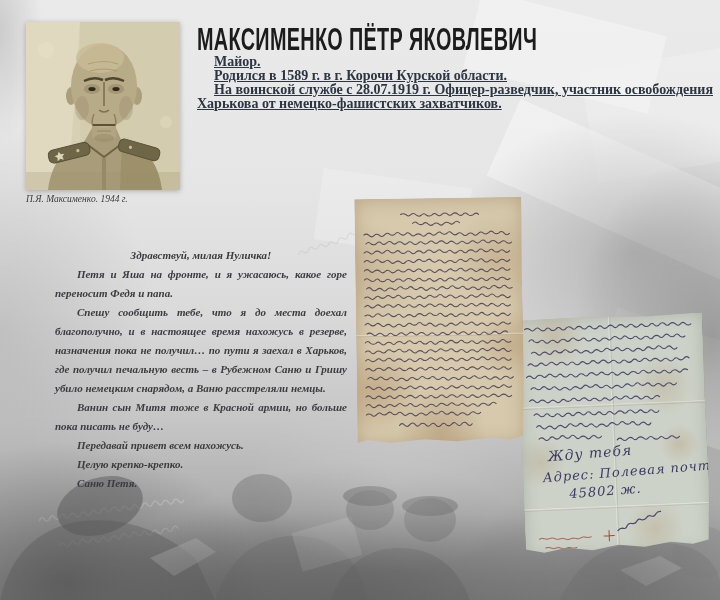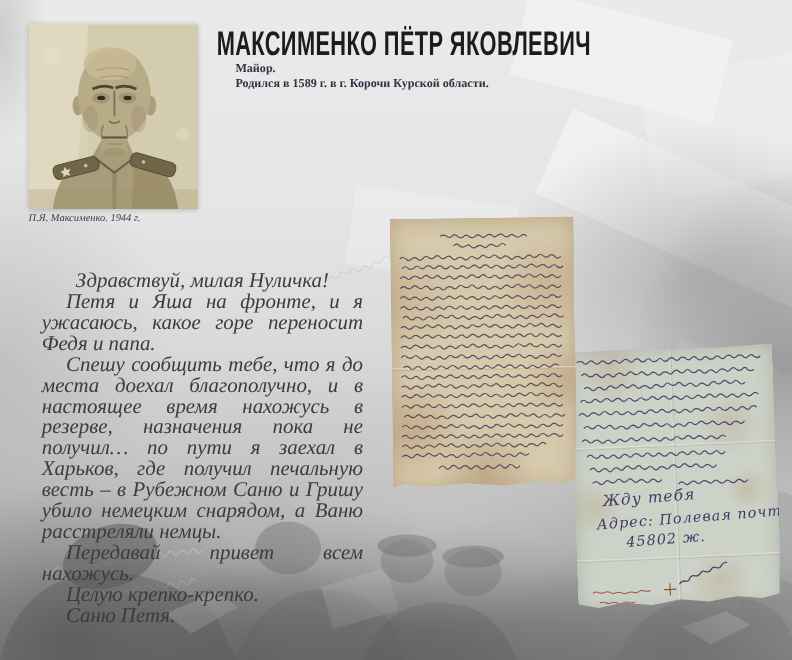--- a/index.html
+++ b/index.html
@@ -31,25 +31,25 @@
   .photo{position:absolute;left:26px;top:22px;width:154px;height:168px;margin:0;z-index:5;
     box-shadow:0 1px 5px rgba(0,0,0,.25);}
   .photo svg{display:block;}
   .photo-caption{position:absolute;left:26px;top:194px;width:154px;z-index:5;
     font-style:italic;font-size:9.5px;color:#3d3d3d;}
   
   .title{position:absolute;left:197px;top:24px;margin:0;z-index:5;
     font-family:"Liberation Sans",sans-serif;font-weight:bold;font-size:31px;line-height:1;
     color:#1c1c1c;letter-spacing:.5px;transform:scaleX(.64);transform-origin:0 0;white-space:nowrap;}
   .bio{position:absolute;left:197px;top:55px;width:516px;z-index:5;
-    font-size:11px;line-height:14px;font-weight:bold;color:#2c3542;text-align:justify;}
+    font-size:14px;line-height:14px;font-weight:bold;color:#2c3542;text-align:justify;text-decoration:underline;}
   .bio p{margin:0;text-indent:17px;}
   
-  .transcript{position:absolute;left:38px;top:246px;width:292px;z-index:5;
-    font-style:italic;font-weight:normal;font-size:19px;line-height:19px;color:#3b3b41;text-align:justify;}
+  .transcript{position:absolute;left:55px;top:246px;width:292px;z-index:5;
+    font-style:italic;font-weight:bold;font-size:11px;line-height:19px;color:#3b3b41;text-align:justify;}
   .transcript p{margin:0;text-indent:22px;}
   .transcript .greeting{text-align:center;text-indent:0;}
   
   .letter{position:absolute;box-shadow:2px 3px 8px rgba(40,40,40,.35);}
   .letter .stains{position:absolute;inset:0;pointer-events:none;}
   .letter svg{position:absolute;left:0;top:0;}
   .letter1{left:356px;top:198px;width:167px;height:246px;background:#d6c9ac;z-index:7;
     transform:rotate(-.8deg);
     clip-path:polygon(0% 0%,100% 0%,99.4% 30%,100% 60%,99% 97%,92% 98.5%,80% 97.6%,60% 99%,40% 98%,20% 99.2%,6% 98%,0% 99%);
     box-shadow:2px 3px 8px rgba(40,40,40,.35),inset 0 0 18px rgba(120,85,45,.32);}
@@ -159,26 +159,28 @@
       <circle cx="140" cy="100" r="6" fill="#e8e2ca" opacity=".35"></circle>
       <rect y="150" width="154" height="18" fill="#9b8f6c" opacity=".25"></rect>
     </svg>
   </figure>
   <div class="photo-caption">П.Я. Максименко. 1944 г.</div>
 
   <h1 class="title">МАКСИМЕНКО ПЁТР ЯКОВЛЕВИЧ</h1>
   <div class="bio">
     <p>Майор.</p>
     <p>Родился в 1589 г. в г. Корочи Курской области.</p>
+    <p>На воинской службе с 28.07.1919 г. Офицер-разведчик, участник освобождения Харькова от немецко-фашистских захватчиков.</p>
   </div>
 
   <div class="transcript">
     <p class="greeting">Здравствуй, милая Нуличка!</p>
     <p>Петя и Яша на фронте, и я ужасаюсь, какое горе переносит Федя и папа.</p>
     <p>Спешу сообщить тебе, что я до места доехал благополучно, и в настоящее время нахожусь в резерве, назначения пока не получил… по пути я заехал в Харьков, где получил печальную весть – в Рубежном Саню и Гришу убило немецким снарядом, а Ваню расстреляли немцы.</p>
+    <p>Ванин сын Митя тоже в Красной армии, но больше пока писать не буду…</p>
     <p>Передавай привет всем нахожусь.</p>
     <p>Целую крепко-крепко.</p>
     <p>Саню Петя.</p>
   </div>
 
   <div class="letter letter2">
     <div class="stains"></div>
     <div class="crease-v" style="left:92px"></div>
     <div class="crease-h" style="top:88px"></div>
     <div class="crease-h" style="top:190px"></div>

